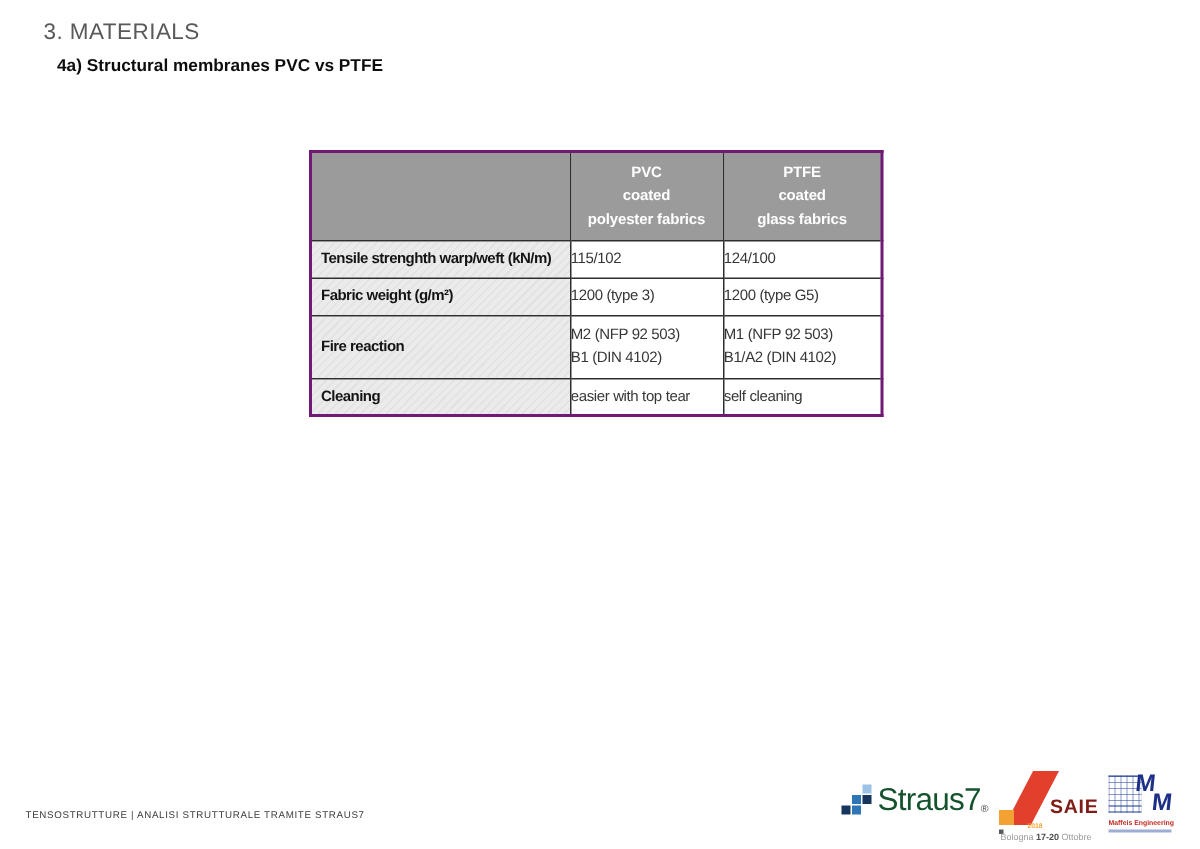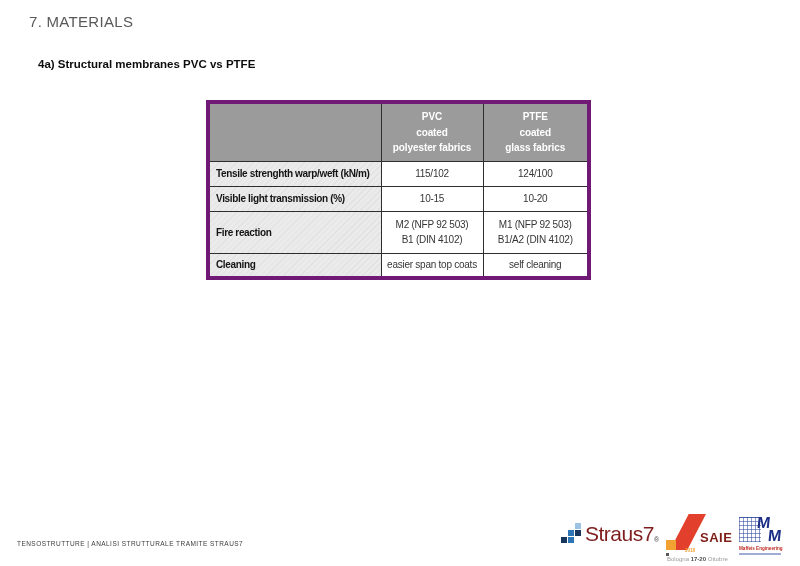--- a/index.html
+++ b/index.html
@@ -11,30 +11,30 @@
     overflow:hidden;
   }
 
   
   .slide-title {
     position:absolute; left:29px; top:13px;
     font-size:15px; color:#595959; letter-spacing:0.3px;
   }
   .slide-subtitle {
     position:absolute; left:38px; top:38px;
-    font-size:11.5px; font-weight:bold; color:#0d0d0d;margin-top:20px;
+    font-size:11.5px; font-weight:bold; color:#0d0d0d;
   }
 
   
   table.cmp {
     position:absolute; left:206px; top:100px;
     width:381px;
     border-collapse:collapse;
     table-layout:fixed;
-    border:4px solid #701a75;
+    border:2px solid #701a75;
   }
   table.cmp col.c-label { width:173px; }
   table.cmp col.c-pvc   { width:102px; }
   table.cmp col.c-ptfe  { width:106px; }
   table.cmp th, table.cmp td {
     border:1px solid #2e2e2e;
     font-size:10px;
     white-space:pre-line;
     overflow:hidden;
   }
@@ -54,21 +54,21 @@
     color:#141414;
     text-align:left;
     font-weight:bold;
     padding:2px 16px 2px 6px;
     letter-spacing:-0.35px;
     white-space:nowrap;
   }
   tr.data-row td {
     background:#ffffff;
     color:#363636;
-    text-align:center;
+    text-align:left;
     letter-spacing:-0.25px;
     line-height:1.5;
   }
 
   
   .footer-text {
     position:absolute; left:17px; top:540px;
     font-size:6.5px; color:#3d3d3d; letter-spacing:0.45px;
   }
 
@@ -77,21 +77,21 @@
     position:absolute; left:561px; top:522px;
     display:flex; align-items:flex-end;
   }
   .s7-icon { position:relative; width:22px; height:22px; margin-right:2px; }
   .s7-icon i { position:absolute; width:6px; height:6px; display:block; }
   .s7-a { left:14px; top:1px;  background:#9cc3e6; }
   .s7-b { left:7px;  top:8px;  background:#2e75b6; }
   .s7-c { left:14px; top:8px;  background:#17365d; }
   .s7-d { left:0px;  top:15px; background:#17365d; }
   .s7-e { left:7px;  top:15px; background:#2e75b6; }
-  .s7-text { font-size:21px; color:#7f1d1d; letter-spacing:-0.5px; line-height:1; }
+  .s7-text { font-size:21px; color:#14532d; letter-spacing:-0.5px; line-height:1; }
   .s7-reg { font-size:7px; color:#414141; vertical-align:top; position:relative; top:-1px; }
 
   .saie-logo { position:absolute; left:664px; top:514px; width:68px; height:48px; }
   .saie-seven {
     position:absolute; left:6px; top:0; width:36px; height:36px;
     background:#e2402c;
     clip-path:polygon(0% 100%, 52% 0%, 100% 0%, 48% 100%);
   }
   .saie-square { position:absolute; left:2px; top:26px; width:10px; height:10px; background:#f2a233; }
   .saie-dot { position:absolute; left:2px; top:39px; width:3px; height:3px; background:#5a5a5a; }
@@ -110,21 +110,21 @@
   }
   .mf-m { position:absolute; font-size:16px; font-weight:900; color:#1d2f86; line-height:1; transform:skewX(-6deg); }
   .mf-m1 { left:18px; top:0px; }
   .mf-m2 { left:29px; top:13px; }
   .mf-name { position:absolute; left:0; top:31px; font-size:4.6px; font-weight:bold; color:#c02a21; white-space:nowrap; }
   .mf-tagline { position:absolute; left:0; top:38px; width:42px; height:2px; background:rgba(43,70,158,0.45); }
 </style>
 </head>
 <body>
 
-<div class="slide-title">7. MATERIALS</div>
+<div class="slide-title">3. MATERIALS</div>
 <div class="slide-subtitle">4a) Structural membranes PVC vs PTFE</div>
 
 <table class="cmp">
   <colgroup>
       <col class="c-label">
       <col class="c-pvc">
       <col class="c-ptfe">
     </colgroup>
   <tbody>
       <tr class="head-row">
@@ -135,34 +135,34 @@
     <th>PTFE
 coated
 glass fabrics</th>
   </tr>
   <tr class="data-row">
     <th class="rlabel">Tensile strenghth warp/weft (kN/m)</th>
     <td>115/102</td>
     <td>124/100</td>
   </tr>
   <tr class="data-row">
-    <th class="rlabel">Visible light transmission (%)</th>
-    <td>10-15</td>
-    <td>10-20</td>
+    <th class="rlabel">Fabric weight (g/m²)</th>
+    <td>1200 (type 3)</td>
+    <td>1200 (type G5)</td>
   </tr>
   <tr class="data-row tall">
     <th class="rlabel">Fire reaction</th>
     <td>M2 (NFP 92 503)
 B1 (DIN 4102)</td>
     <td>M1 (NFP 92 503)
 B1/A2 (DIN 4102)</td>
   </tr>
   <tr class="data-row">
     <th class="rlabel">Cleaning</th>
-    <td>easier span top coats</td>
+    <td>easier with top tear</td>
     <td>self cleaning</td>
   </tr>
 </tbody>
   </table>
 
 <div class="footer-text">TENSOSTRUTTURE | ANALISI STRUTTURALE TRAMITE STRAUS7</div>
 
 <div class="straus-logo">
   <span class="s7-icon">
     <i class="s7-a"></i>

